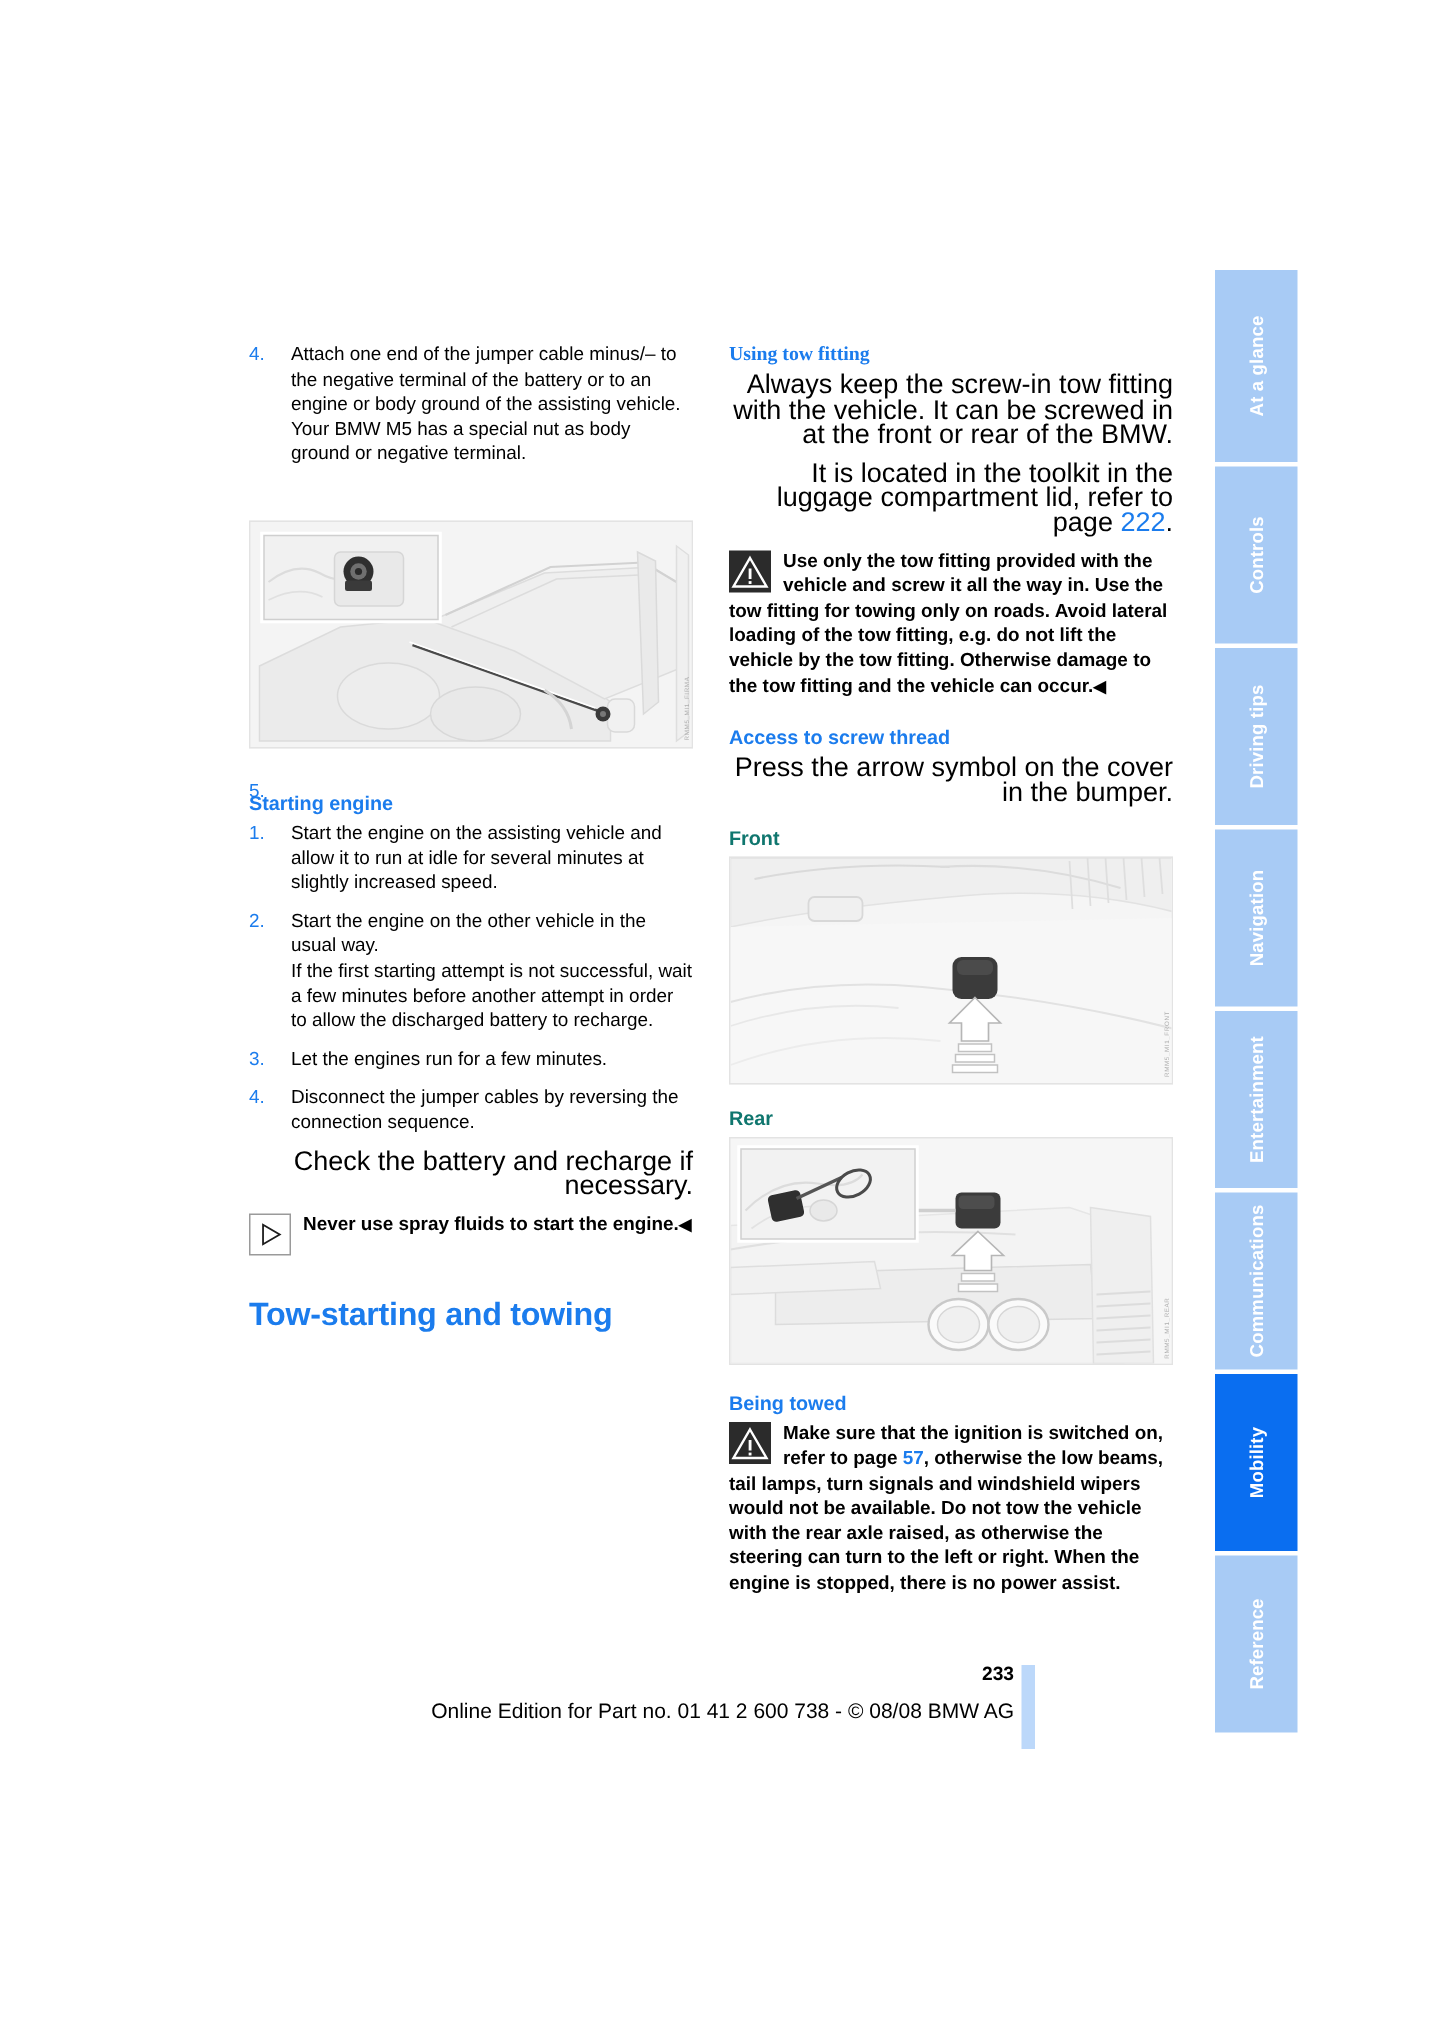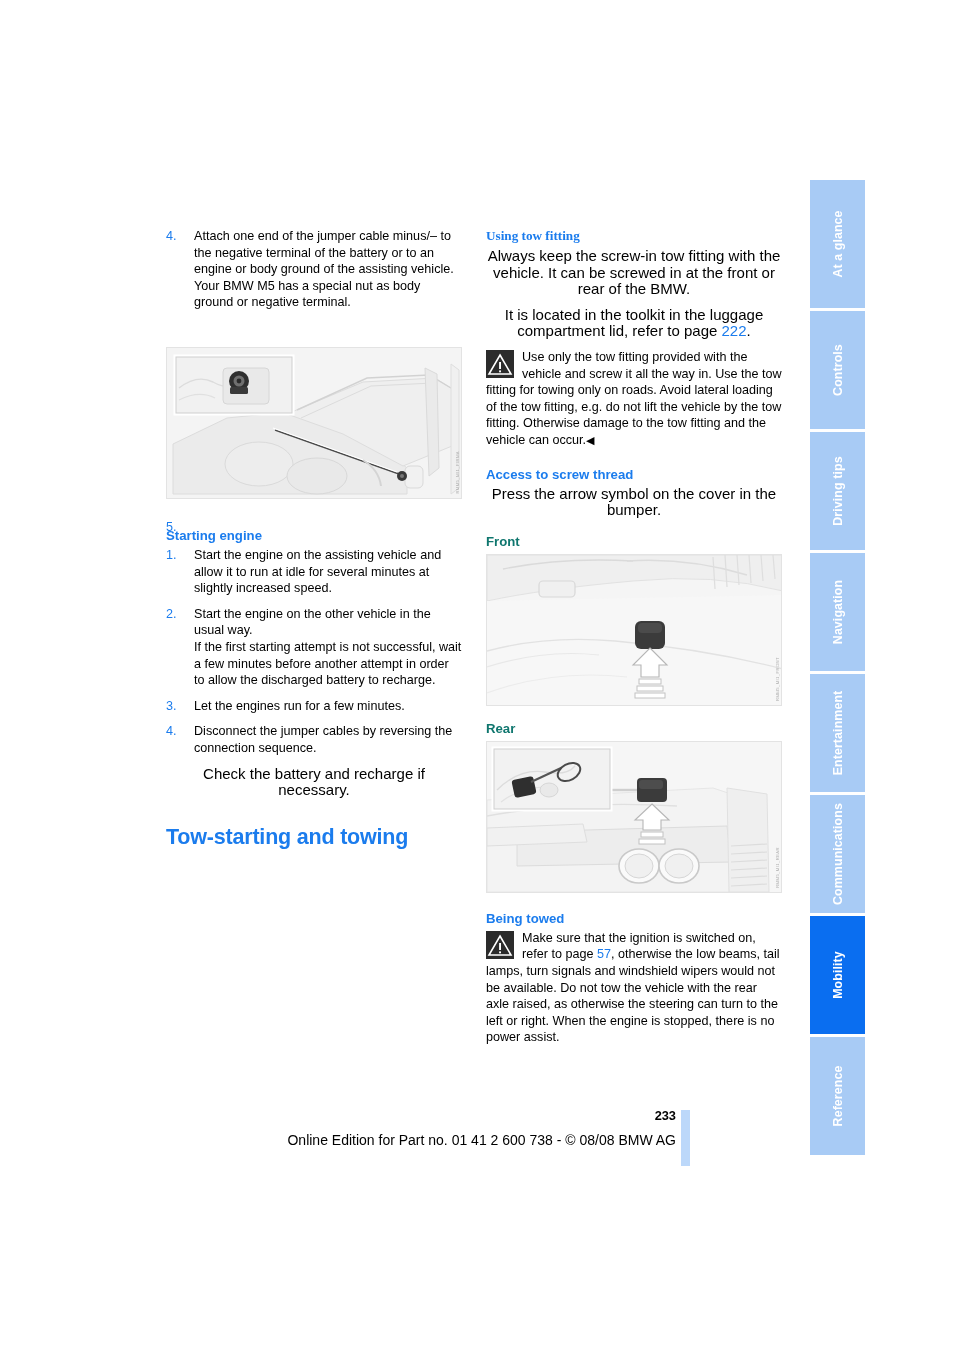--- a/index.html
+++ b/index.html
@@ -47,24 +47,24 @@
     margin: 18px 0 4px 0;
   }
   .h2.first { margin-top: 0; font-family: Liberation Serif, serif; }
   .h3 {
     font-size: 13.2px;
     font-weight: bold;
     color: #0f766e;
     margin: 15px 0 5px 0;
   }
   p {
-    font-size: 15px;
+    font-size: 18px;
     line-height: 16.6px;
     margin: 0 0 9px 0;
-    text-align: center;
+    text-align: right;
   }
   .lnk { color: #1b7ced; }
 
   
   ol.steps {
     list-style: none;
     margin: 0;
     padding: 0;
   }
   ol.steps > li {
@@ -81,20 +81,21 @@
     color: #1b7ced;
     font-size: 12.6px;
   }
 
   
   .note {
     position: relative;
     margin: 0 0 9px 0;
     font-size: 12.6px;
     line-height: 16.6px;
+    font-weight: bold;
   }
   .note .icon {
     float: left;
     width: 28px;
     height: 28px;
     margin: 1px 8px 1px 0;
   }
   .note .body {
     overflow: visible;
   }
@@ -295,20 +296,32 @@
         <span class="txt">Let the engines run for a few minutes.</span>
       </li>
       <li>
         <span class="num">4.</span>
         <span class="txt">Disconnect the jumper cables by reversing the connection sequence.</span>
       </li>
     </ol>
 
     <p>Check the battery and recharge if necessary.</p>
 
+    <div class="note">
+      <div class="icon">
+        <div class="ico-hint">
+          <svg viewBox="0 0 28 28" width="26" height="26">
+            <polygon points="9,7 21,14 9,21" fill="none" stroke="#1d1d1d" stroke-width="1.3"></polygon>
+          </svg>
+        </div>
+      </div>
+      <div class="body">
+        <span>Never use spray fluids to start the engine.</span><span class="endmark">◀</span>
+      </div>
+    </div>
 
     <div class="h1">Tow-starting and towing</div>
 
 
   </div>
 
   <div class="col col-right">
 
     <div class="h2 first">Using tow fitting</div>
 

